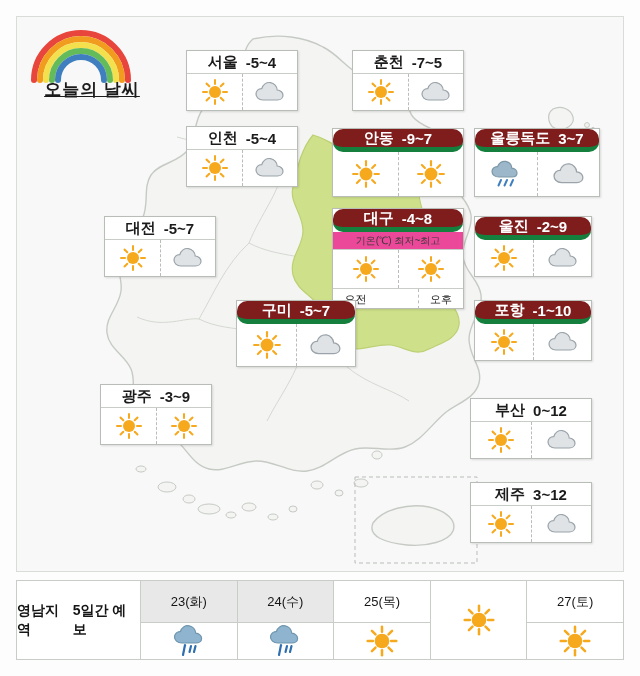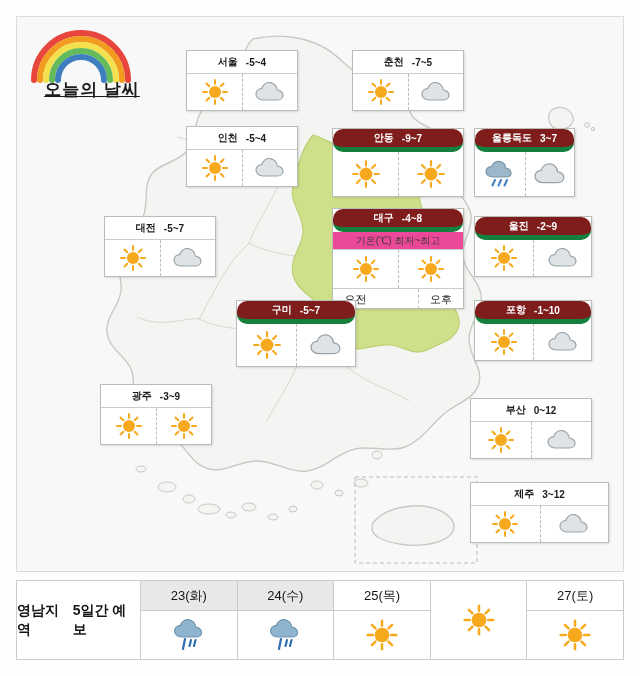--- a/index.html
+++ b/index.html
@@ -49,21 +49,21 @@
     background: #ffffff;
     border: 1px solid #b9bdb8;
     box-shadow: 1px 1px 2px rgba(0,0,0,0.12);
   }
   .card-head {
     display: flex;
     align-items: center;
     justify-content: center;
     gap: 8px;
     height: 23px;
-    font-size: 10px;
+    font-size: 15px;
     font-weight: bold;
     color: #1b1b1b;
     border-bottom: 1px solid #c9cdc8;
     background: #ffffff;
     white-space: nowrap;
   }
   .card.dark .card-head {
     background: #7f1d1d;
     color: #ffffff;
     border-bottom: 5px solid #15803d;
@@ -124,21 +124,21 @@
     line-height: 1.35;
   }
   .fc-col {
     flex: 1 1 0;
     display: flex;
     flex-direction: column;
     border-right: 1px solid #c9cdc8;
   }
   .fc-col:last-child { border-right: none; }
   .fc-head {
-    height: 30px;
+    height: 42px;
     display: flex;
     align-items: center;
     justify-content: center;
     font-size: 13px;
     color: #151515;
     border-bottom: 1px solid #c9cdc8;
   }
   .fc-head.shaded { background: #e8e8e8; }
   .fc-cell {
     flex: 1;
@@ -342,21 +342,21 @@
               <line x1="19.7" y1="19.7" x2="22.5" y2="22.5"></line>
             <line x1="5.5" y1="22.5" x2="8.3" y2="19.7"></line>
               <line x1="19.7" y1="8.3" x2="22.5" y2="5.5"></line>
           </g>
           <circle cx="14" cy="14" r="6" fill="#f7a91e"></circle>
         </svg>
       </div>
     </div>
   </div>
 
-  <div class="card dark" style="left:474px; top:128px; width:101px;">
+  <div class="card dark" style="left:474px; top:128px; width:126px;">
     <div class="card-head">
       <span>울릉독도</span>
       <span>3~7</span>
     </div>
     <div class="card-body" style="height:44px;">
       <div class="cell">
         <svg class="ico" width="32" height="28" viewBox="0 0 32 28">
           <path d="M9 17 C4.6 17 2 14.4 2 11.6 C2 8.8 4.4 6.4 7.6 6.6 C8.6 3 12 0.8 15.6 1.4 C19 2 21.6 4.8 21.8 8.2 C24.8 8.4 27 10.6 27 13 C27 15.4 24.8 17 22 17 Z" fill="#9bb7c9" stroke="#7d97a8" stroke-width="1.2"></path>
           <g stroke="#3f7fbf" stroke-width="2" stroke-linecap="round">
             <line x1="11" y1="20" x2="8.5" y2="25.5"></line>
@@ -598,21 +598,21 @@
         </svg>
       </div>
       <div class="cell">
         <svg class="ico" width="30" height="24" viewBox="0 0 30 24">
           <path d="M8 20 C3.5 20 1 17 1 14 C1 11 3.5 8.4 6.8 8.6 C7.8 4.6 11.4 2 15.4 2.6 C19.2 3.2 22 6.4 22.2 10 C25.6 10.2 28 12.6 28 15.2 C28 18 25.6 20 22.4 20 Z" fill="#dfe3e6" stroke="#9aa3a9" stroke-width="1.2"></path>
         </svg>
       </div>
     </div>
   </div>
 
-  <div class="card" style="left:470px; top:482px; width:139px;">
+  <div class="card" style="left:470px; top:482px; width:122px;">
     <div class="card-head">
       <span>제주</span>
       <span>3~12</span>
     </div>
     <div class="card-body">
       <div class="cell">
         <svg class="ico" width="28" height="28" viewBox="0 0 28 28">
           <g stroke="#f7a91e" stroke-width="2" stroke-linecap="round">
             <line x1="14" y1="2" x2="14" y2="6"></line>
               <line x1="14" y1="22" x2="14" y2="26"></line>

